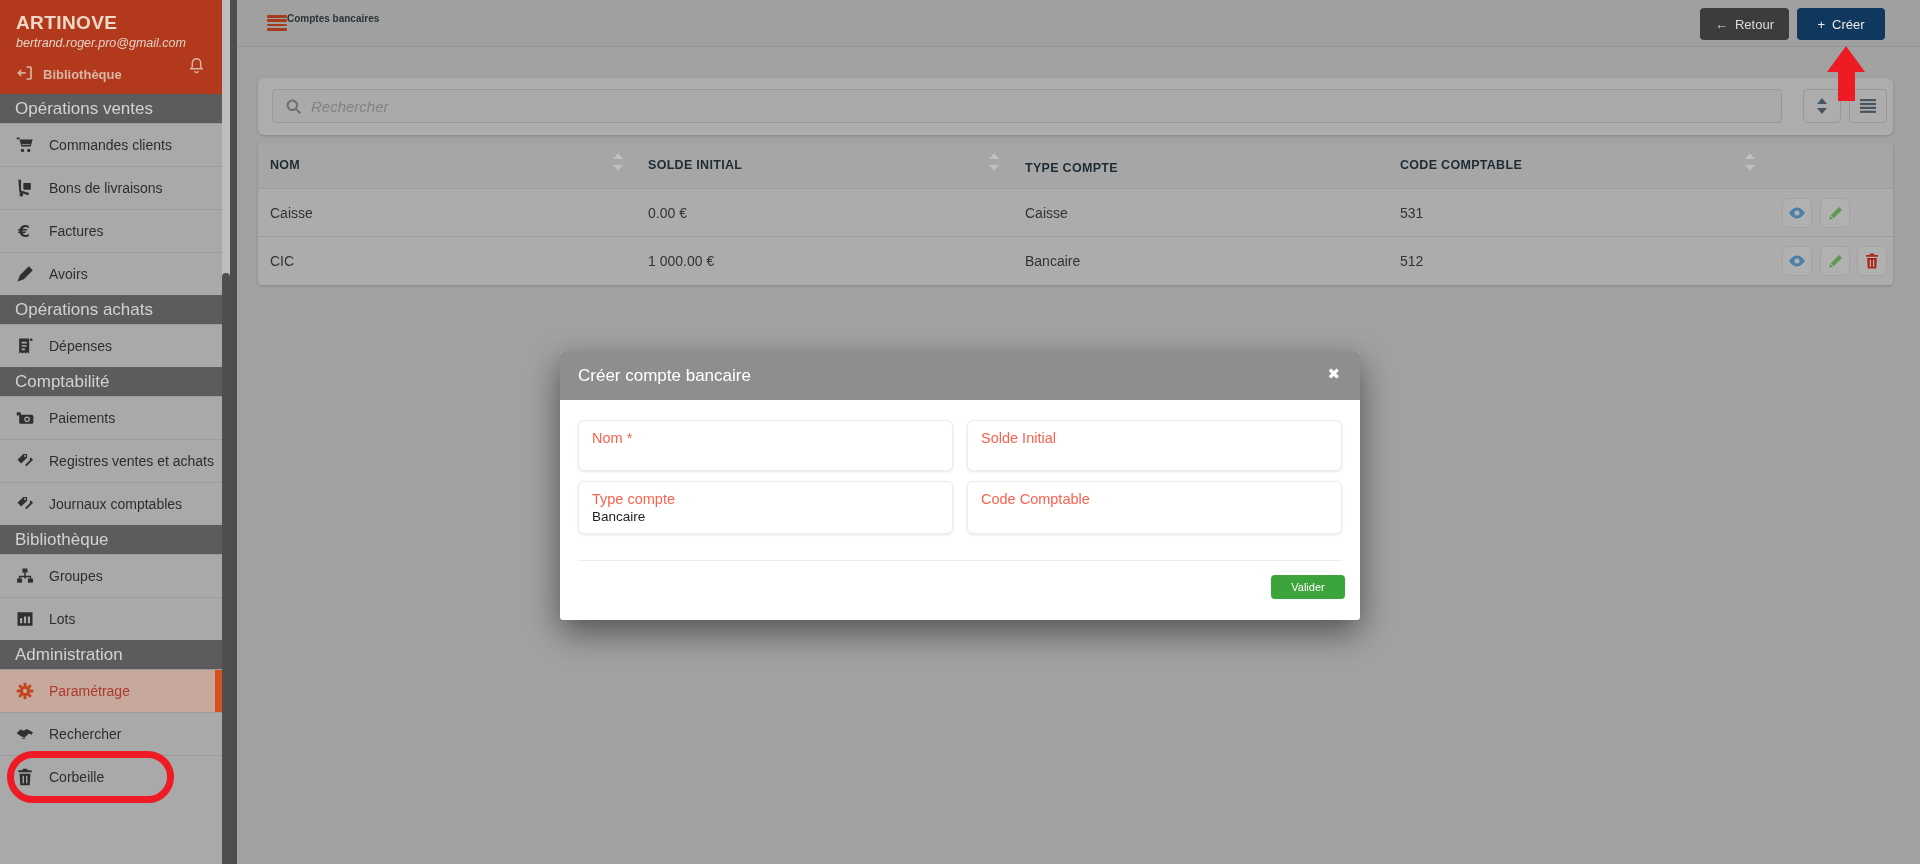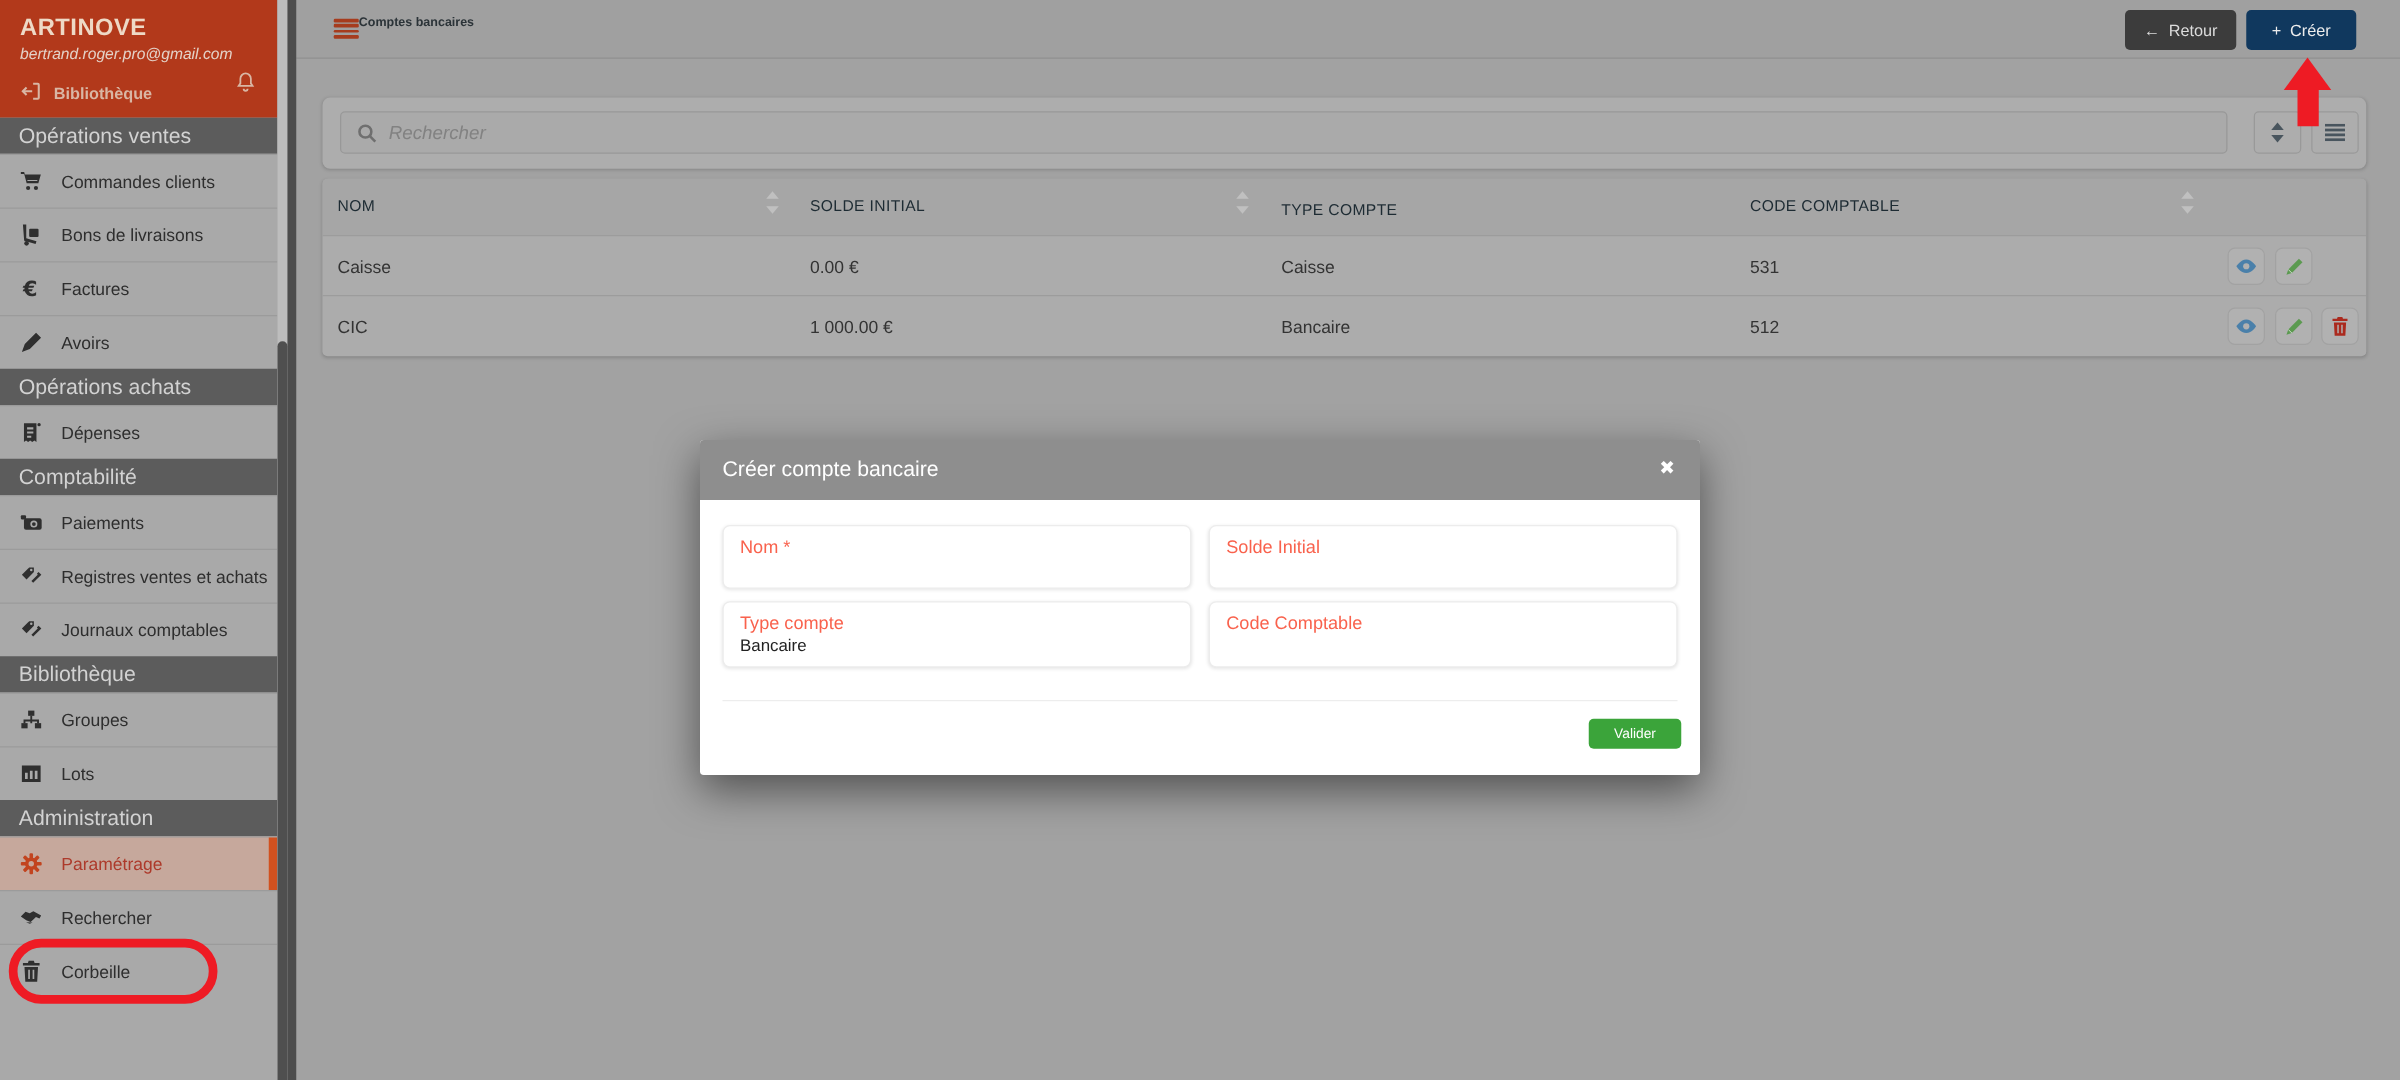--- a/index.html
+++ b/index.html
@@ -40,21 +40,21 @@
   .search-card { position:absolute; left:258px; top:78px; width:1635px; height:57px; background:#adadad; border-radius:6px; box-shadow:0 1px 3px rgba(0,0,0,.18); }
   .search-box { position:absolute; left:14px; top:11px; width:1510px; height:34px; border:1px solid #989898; border-radius:4px; background:#aaaaaa; }
   .search-box svg { position:absolute; left:11px; top:7px; }
   .search-input { position:absolute; left:38px; top:1px; width:1460px; height:30px; background:transparent; border:none; outline:none; font-style:italic; font-size:15px; color:#444; font-family:inherit; }
   .search-input::placeholder { color:#828282; opacity:1; }
   .tool-btn { position:absolute; top:11px; width:38px; height:34px; border:1px solid #999; border-radius:4px; background:#adadad; display:flex; align-items:center; justify-content:center; cursor:pointer; }
   .tool-sort { left:1545px; } .tool-list { left:1591px; }
 
   .table-card { position:absolute; left:258px; top:143px; width:1635px; height:142px; background:#acacac; border-radius:4px; box-shadow:0 1px 3px rgba(0,0,0,.18); overflow:hidden; }
   .t-head { position:relative; height:45px; background:#a6a6a6; }
-  .t-head .col { position:absolute; top:15px; font-size:12.5px; font-weight:normal; color:#1d2b33; letter-spacing:.3px; }
+  .t-head .col { position:absolute; top:15px; font-size:12.5px; font-weight:bold; color:#1d2b33; letter-spacing:.3px; }
   .sortpair { position:absolute; top:10px; width:10px; height:24px; }
   .sortpair i { display:block; width:0; height:0; border-left:5px solid transparent; border-right:5px solid transparent; }
   .sortpair .up { border-bottom:6px solid #c0c0c0; margin-bottom:6px; }
   .sortpair .dn { border-top:6px solid #c0c0c0; }
   .t-row { position:relative; height:48px; border-top:1px solid #9c9c9c; background:#acacac; }
   .t-row .cell { position:absolute; top:16px; font-size:14px; color:#333; }
   .c-nom { left:12px; } .c-solde { left:390px; } .c-type { left:767px; } .c-code { left:1142px; }
   .h-nom { left:12px; } .h-solde { left:390px; } .h-type { left:767px; top:18px !important; } .h-code { left:1142px; }
   .act-btn { position:absolute; top:9px; width:30px; height:30px; border:1px solid #a2a2a2; border-radius:6px; background:#b1b1b1; display:flex; align-items:center; justify-content:center; cursor:pointer; }
   .a-eye { left:1524px; } .a-pen { left:1562px; } .a-del { left:1599px; }

